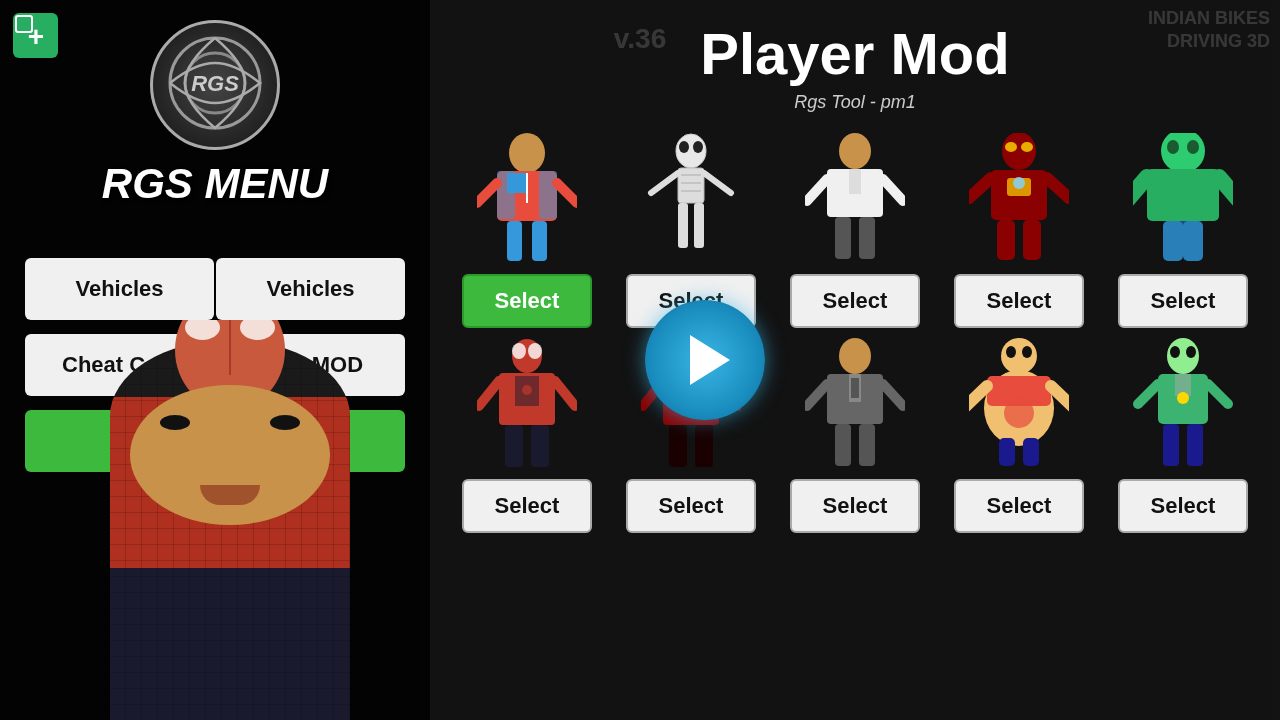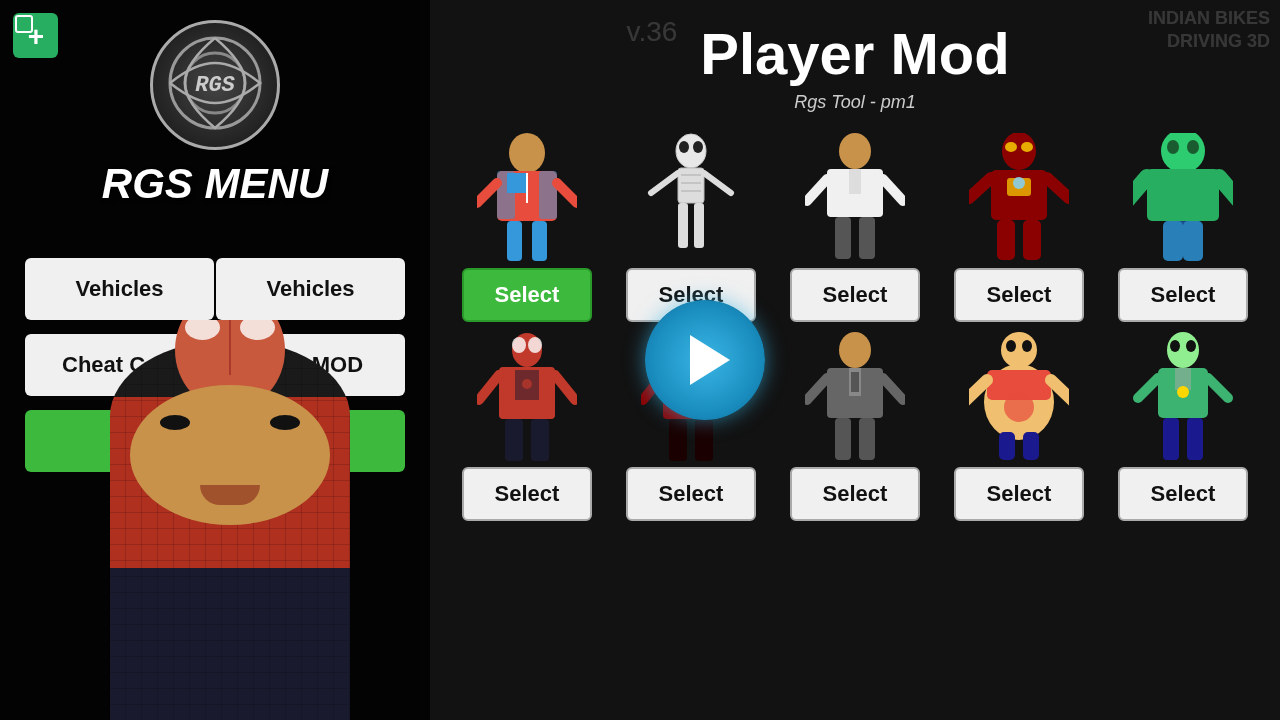--- a/index.html
+++ b/index.html
@@ -112,27 +112,26 @@
       left: 80px;
       bottom: 0;
       width: 340px;
       height: 400px;
       z-index: 10;
     }
 
     
     .version {
       position: absolute;
-      top: 16px;
+      top: 23px;
       left: 50%;
       transform: translateX(-50%);
       font-size: 28px;
-      font-weight: normal;
-      color: #fff;
-      margin-left: 12px;
+      font-weight: bold;
+      color: #fff;
     }
 
     
     .top-right-brand {
       position: absolute;
       top: 7px;
       right: 10px;
       text-align: right;
       font-size: 18px;
       font-weight: bold;
@@ -172,21 +171,21 @@
       display: grid;
       grid-template-columns: repeat(5, 1fr);
       gap: 10px;
       margin-top: 10px;
     }
 
     .char-card {
       display: flex;
       flex-direction: column;
       align-items: center;
-      gap: 0;
+      gap: 6px;
     }
 
     .char-figure {
       width: 130px;
       height: 140px;
       display: flex;
       align-items: center;
       justify-content: center;
       font-size: 70px;
     }
@@ -278,21 +277,21 @@
 <div class="version">v.36</div>
 
 <div class="top-right-brand">
   <div>INDIAN BIKES</div>
   <div>DRIVING 3D</div>
 </div>
 
 <div class="sidebar">
   <div class="logo-area">
     <div class="logo-circle">
-      <div style="text-align:center;font-family:Liberation Mono, monospace;">
+      <div style="text-align:center;">
         <svg width="100" height="100" viewBox="0 0 100 100">
           <circle cx="50" cy="50" r="45" fill="none" stroke="#999" stroke-width="3"></circle>
           <circle cx="50" cy="50" r="30" fill="none" stroke="#888" stroke-width="3"></circle>
           <path d="M50 5 Q80 30 80 50 Q80 70 50 95 Q20 70 20 50 Q20 30 50 5" fill="none" stroke="#aaa" stroke-width="2.5"></path>
           <path d="M5 50 Q30 30 50 30 Q70 30 95 50 Q70 70 50 70 Q30 70 5 50" fill="none" stroke="#aaa" stroke-width="2.5"></path>
           <text x="50" y="58" text-anchor="middle" font-size="22" font-weight="bold" fill="#ccc" font-style="italic">RGS</text>
         </svg>
       </div>
     </div>
     <div class="rgs-menu-title">RGS MENU</div>

